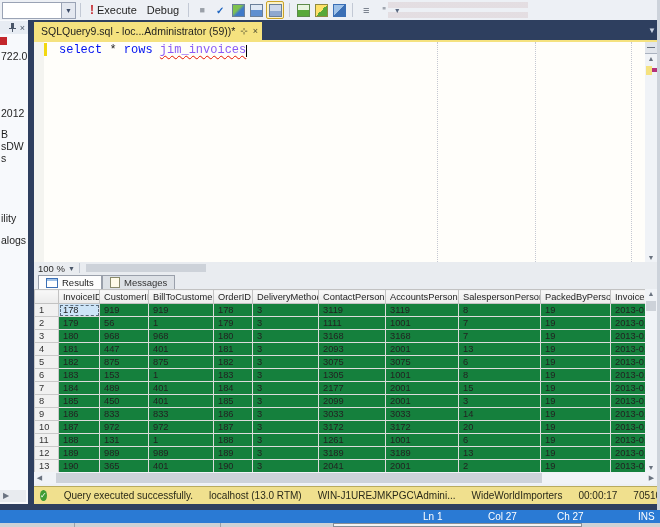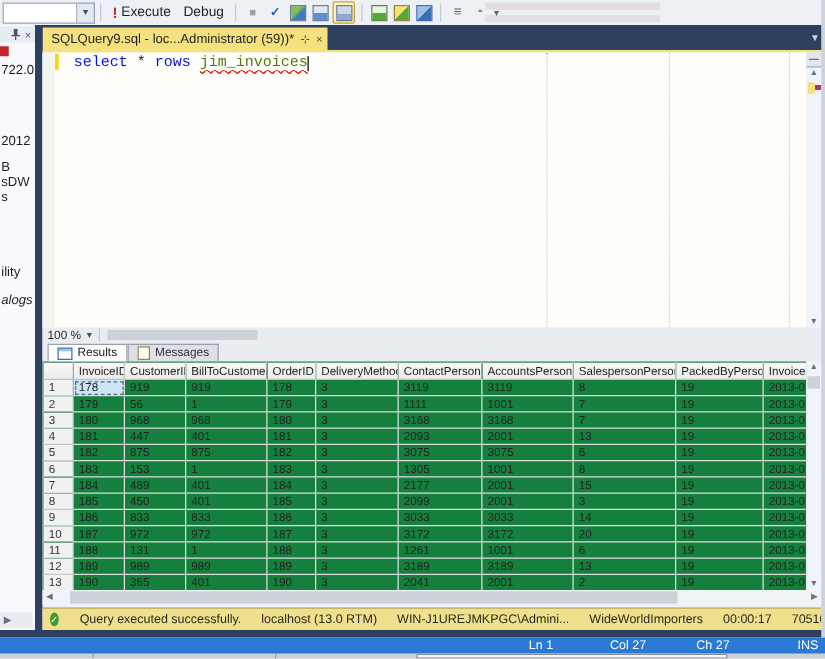--- a/index.html
+++ b/index.html
@@ -43,21 +43,21 @@
   #objexp-hscroll{position:absolute;left:0;bottom:2px;width:26px;height:12px;background:#e8ebef;color:#6a7380;font-size:8px;line-height:12px;padding-left:3px;box-sizing:border-box;}
   #splitter{left:28px;top:20px;width:6px;height:484px;background:#2e3f5f;}
 
   
   #editor{left:34px;top:42px;width:611px;height:220px;background:#fffefa;overflow:hidden;}
   #gutter{position:absolute;left:0;top:0;width:10px;height:220px;background:#f4f4f0;}
   #changebar{position:absolute;left:10px;top:1px;width:3px;height:13px;background:#f2d810;}
   #codeline{position:absolute;left:25px;top:1px;font-family:"Liberation Mono","DejaVu Sans Mono",monospace;font-size:12px;white-space:pre;}
   .tok-keyword{color:#0012f0;}
   .tok-plain{color:#1e1e1e;}
-  .tok-error{color:#4d7c0f;text-decoration:underline;text-decoration-style:wavy;text-decoration-color:#e51400;text-decoration-thickness:1px;text-underline-offset:2px;}
+  .tok-error{color:#8b5cf6;text-decoration:underline;text-decoration-style:wavy;text-decoration-color:#e51400;text-decoration-thickness:1px;text-underline-offset:2px;}
   .caret{display:inline-block;width:1px;height:12px;background:#000;vertical-align:text-bottom;}
   .guide{position:absolute;top:0;width:0;height:220px;border-left:1px dotted #c5c8d2;}
   
   #ed-vscroll{left:645px;top:42px;width:12px;height:220px;background:#f0f3f7;}
   #ed-split{position:absolute;left:0;top:0;width:12px;height:11px;background:#e2e6ec;border-bottom:1px solid #aab2bf;}
   #ed-split:after{content:"";position:absolute;left:2px;top:5px;width:8px;height:1px;background:#6a7380;}
   .sb-arrow{position:absolute;left:0;width:12px;text-align:center;font-size:7px;color:#6a7380;}
   #ed-marker-y{position:absolute;left:1px;top:24px;width:6px;height:9px;background:#f5e27f;}
   #ed-marker-m{position:absolute;left:7px;top:26px;width:5px;height:4px;background:#b5327a;}
 
@@ -181,21 +181,21 @@
       <span style="font-size:9px;">×</span>
     </div>
     <div id="server-ico-frag"></div>
     <div id="frags">
         <div class="frag" style="top: 30px;">722.0 -</div>
         <div class="frag" style="top: 87px;">2012</div>
         <div class="frag" style="top: 108px;">B</div>
         <div class="frag" style="top: 120px;">sDW</div>
         <div class="frag" style="top: 132px;">s</div>
         <div class="frag" style="top: 192px;">ility</div>
-        <div class="frag" style="top: 214px; font-style: italic;">alogs</div>
+        <div class="frag" style="top: 214px;">alogs</div>
       </div>
     <div id="objexp-hscroll">▶</div>
   </div>
   <div id="splitter" class="abs"></div>
 
   <div id="editor" class="abs">
     <div id="gutter"></div>
     <div id="changebar"></div>
     <div class="guide" style="left:403px;"></div>
     <div class="guide" style="left:501px;"></div>

